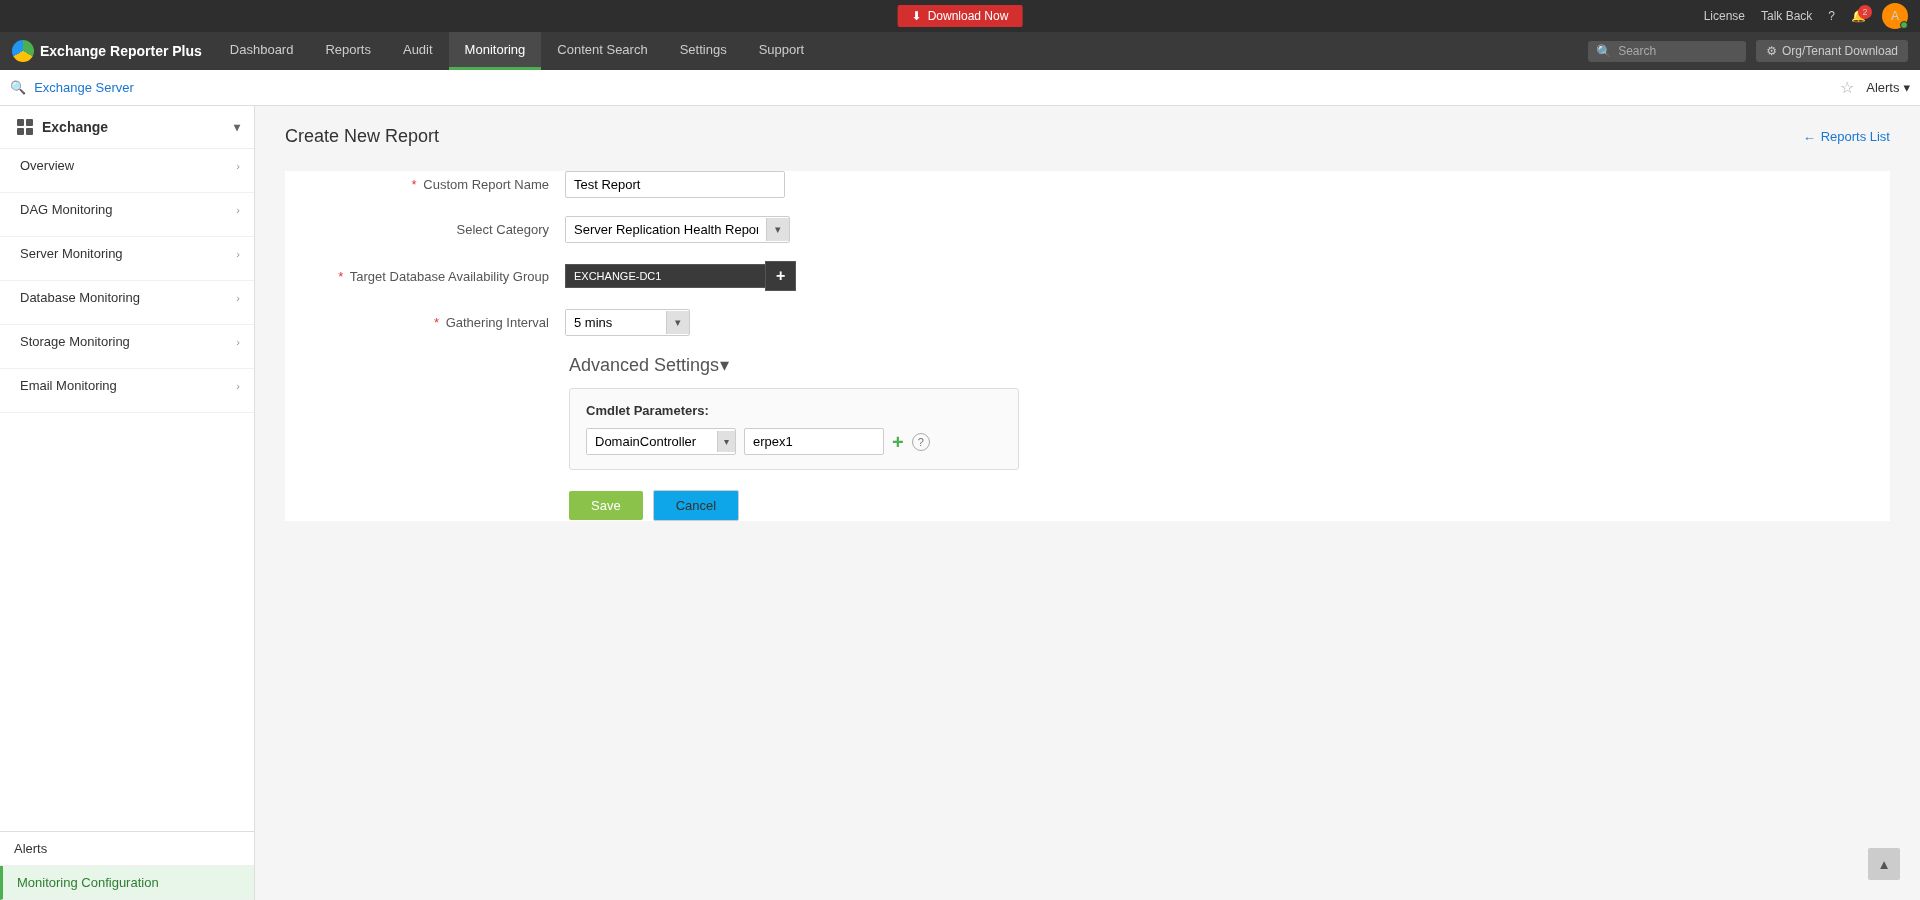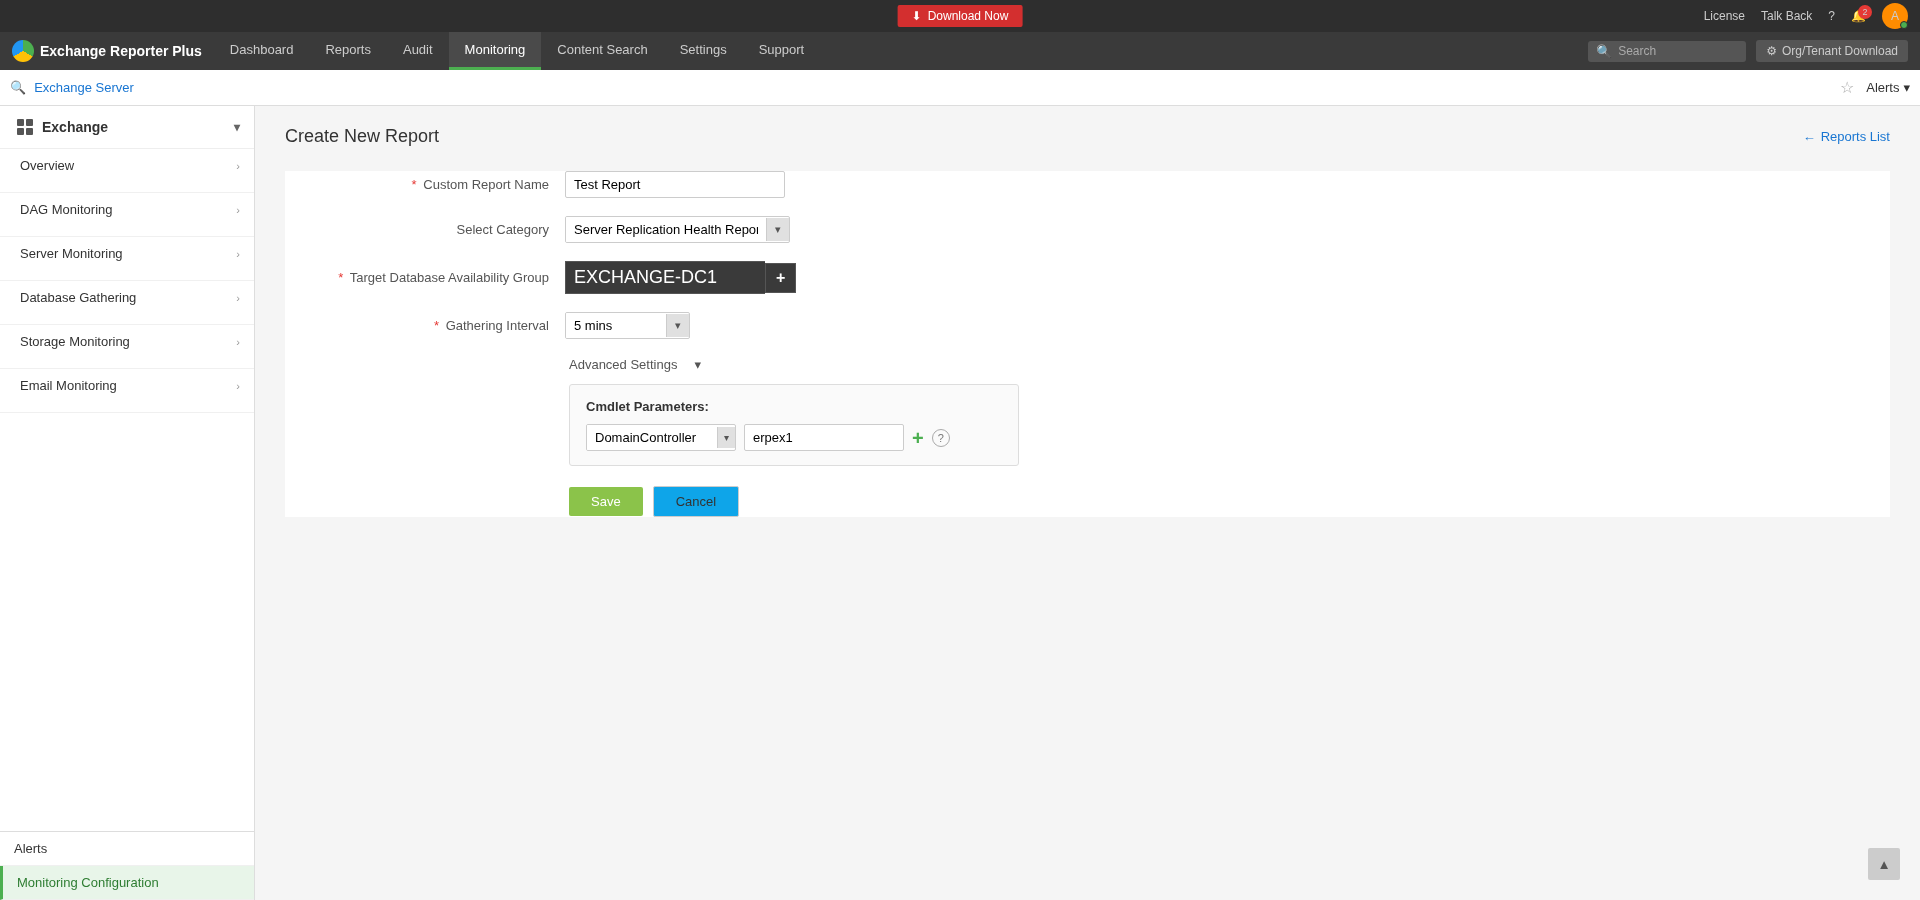--- a/index.html
+++ b/index.html
@@ -355,21 +355,21 @@
     }
     .dag-input-container {
       display: flex;
       align-items: center;
       gap: 0;
     }
     .dag-input {
       border: 1px solid #555;
       border-right: none;
       padding: 5px 8px;
-      font-size: 18px;
+      font-size: 11px;
       width: 200px;
       outline: none;
       background: #3a3a3a;
       color: #fff;
     }
     .dag-add-btn {
       background: #3a3a3a;
       border: 1px solid #555;
       color: #fff;
       padding: 5px 10px;
@@ -403,26 +403,26 @@
       cursor: pointer;
       font-size: 11px;
       color: #555;
       border-left: 1px solid #ccc;
     }
 
     
     .advanced-settings-toggle {
       display: flex;
       align-items: center;
-      gap: 17px;
+      gap: 1px;
       margin-left: 284px;
       margin-bottom: 12px;
       cursor: pointer;
       color: #555;
-      font-size: 13px;
+      font-size: 18px;
     }
     .advanced-panel {
       border: 1px solid #ddd;
       border-radius: 3px;
       padding: 14px 16px;
       margin-left: 284px;
       width: 450px;
       background: #fafafa;
       margin-bottom: 20px;
     }
@@ -463,21 +463,21 @@
       cursor: pointer;
       font-size: 10px;
       color: #555;
       border-left: 1px solid #ccc;
     }
     .cmdlet-value-input {
       border: 1px solid #ccc;
       border-radius: 2px;
       padding: 5px 8px;
       font-size: 13px;
-      width: 160px;
+      width: 140px;
       outline: none;
     }
     .cmdlet-add-btn {
       background: none;
       border: none;
       cursor: pointer;
       color: #4caf50;
       font-size: 20px;
       font-weight: bold;
       line-height: 1;
@@ -645,21 +645,21 @@
     </div>
     <div class="sidebar-item">
       <span>DAG Monitoring</span>
       <span class="arrow">›</span>
     </div>
     <div class="sidebar-item">
       <span>Server Monitoring</span>
       <span class="arrow">›</span>
     </div>
     <div class="sidebar-item">
-      <span>Database Gathering</span>
+      <span>Database Monitoring</span>
       <span class="arrow">›</span>
     </div>
     <div class="sidebar-item">
       <span>Storage Monitoring</span>
       <span class="arrow">›</span>
     </div>
     <div class="sidebar-item">
       <span>Email Monitoring</span>
       <span class="arrow">›</span>
     </div>

